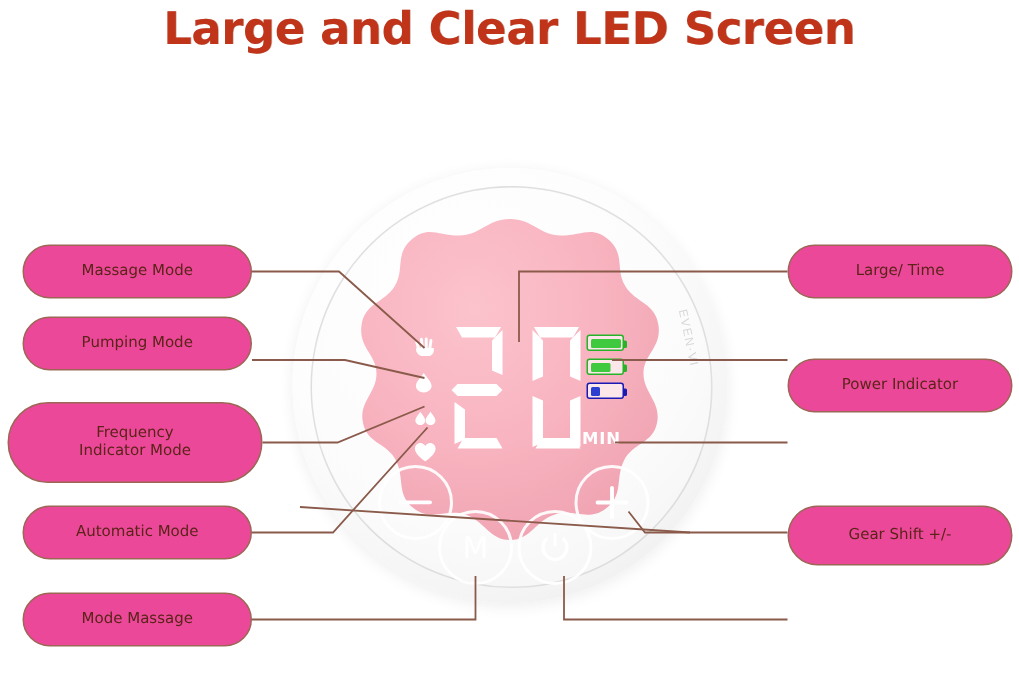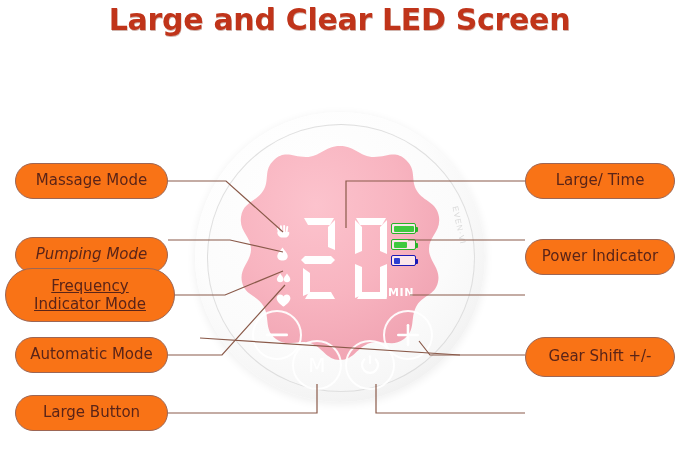--- a/index.html
+++ b/index.html
@@ -39,33 +39,33 @@
     width: 679px; height: 456px;
     pointer-events: none;
   }
 
   
   .pill {
     position: absolute;
     box-sizing: border-box;
     border: 1.3px solid #9c6655;
     border-radius: 40px;
-    background: #f97316;
+    background: #ec4899;
     color: #5a2418;
     font-family: "DejaVu Sans", sans-serif;
-    font-size: 15px;
+    font-size: 10px;
     line-height: 1.15;
     display: flex;
     align-items: center;
     justify-content: center;
     text-align: center;
     padding: 0 8px;
     white-space: nowrap;
   }
-  .pill.two-line { white-space: normal; line-height: 1.22; text-decoration: underline; }
+  .pill.two-line { white-space: normal; line-height: 1.22; }
 
   
   .device {
     position: absolute;
     left: 195px; top: 112px;
     width: 290px; height: 290px;
   }
   .shell {
     position: absolute;
     left: 0; top: 0;
@@ -325,35 +325,35 @@
       <path d="M460 355 L200 338"></path>
 
       <path d="M525 413 L376 413 L376 384"></path>
     </g>
   </svg>
 
   <div class="pill" style="left:15px;  top:163px; width:153px; height:36px;">
     <span>Massage Mode</span>
   </div>
 
-  <div class="pill" style="left:15px;  top:237px; width:153px; height:36px;font-style:italic;">
+  <div class="pill" style="left:15px;  top:211px; width:153px; height:36px;">
     <span>Pumping Mode</span>
   </div>
 
   <div class="pill two-line" style="left:5px; top:268px; width:170px; height:54px; flex-direction:column;">
     <span>Frequency</span>
     <span>Indicator Mode</span>
   </div>
 
   <div class="pill" style="left:15px;  top:337px; width:153px; height:36px;">
     <span>Automatic Mode</span>
   </div>
 
   <div class="pill" style="left:15px;  top:395px; width:153px; height:36px;">
-    <span>Large Button</span>
+    <span>Mode Massage</span>
   </div>
 
   <div class="pill" style="left:525px; top:163px; width:150px; height:36px;">
     <span>Large/ Time</span>
   </div>
 
   <div class="pill" style="left:525px; top:239px; width:150px; height:36px;">
     <span>Power Indicator</span>
   </div>
 

